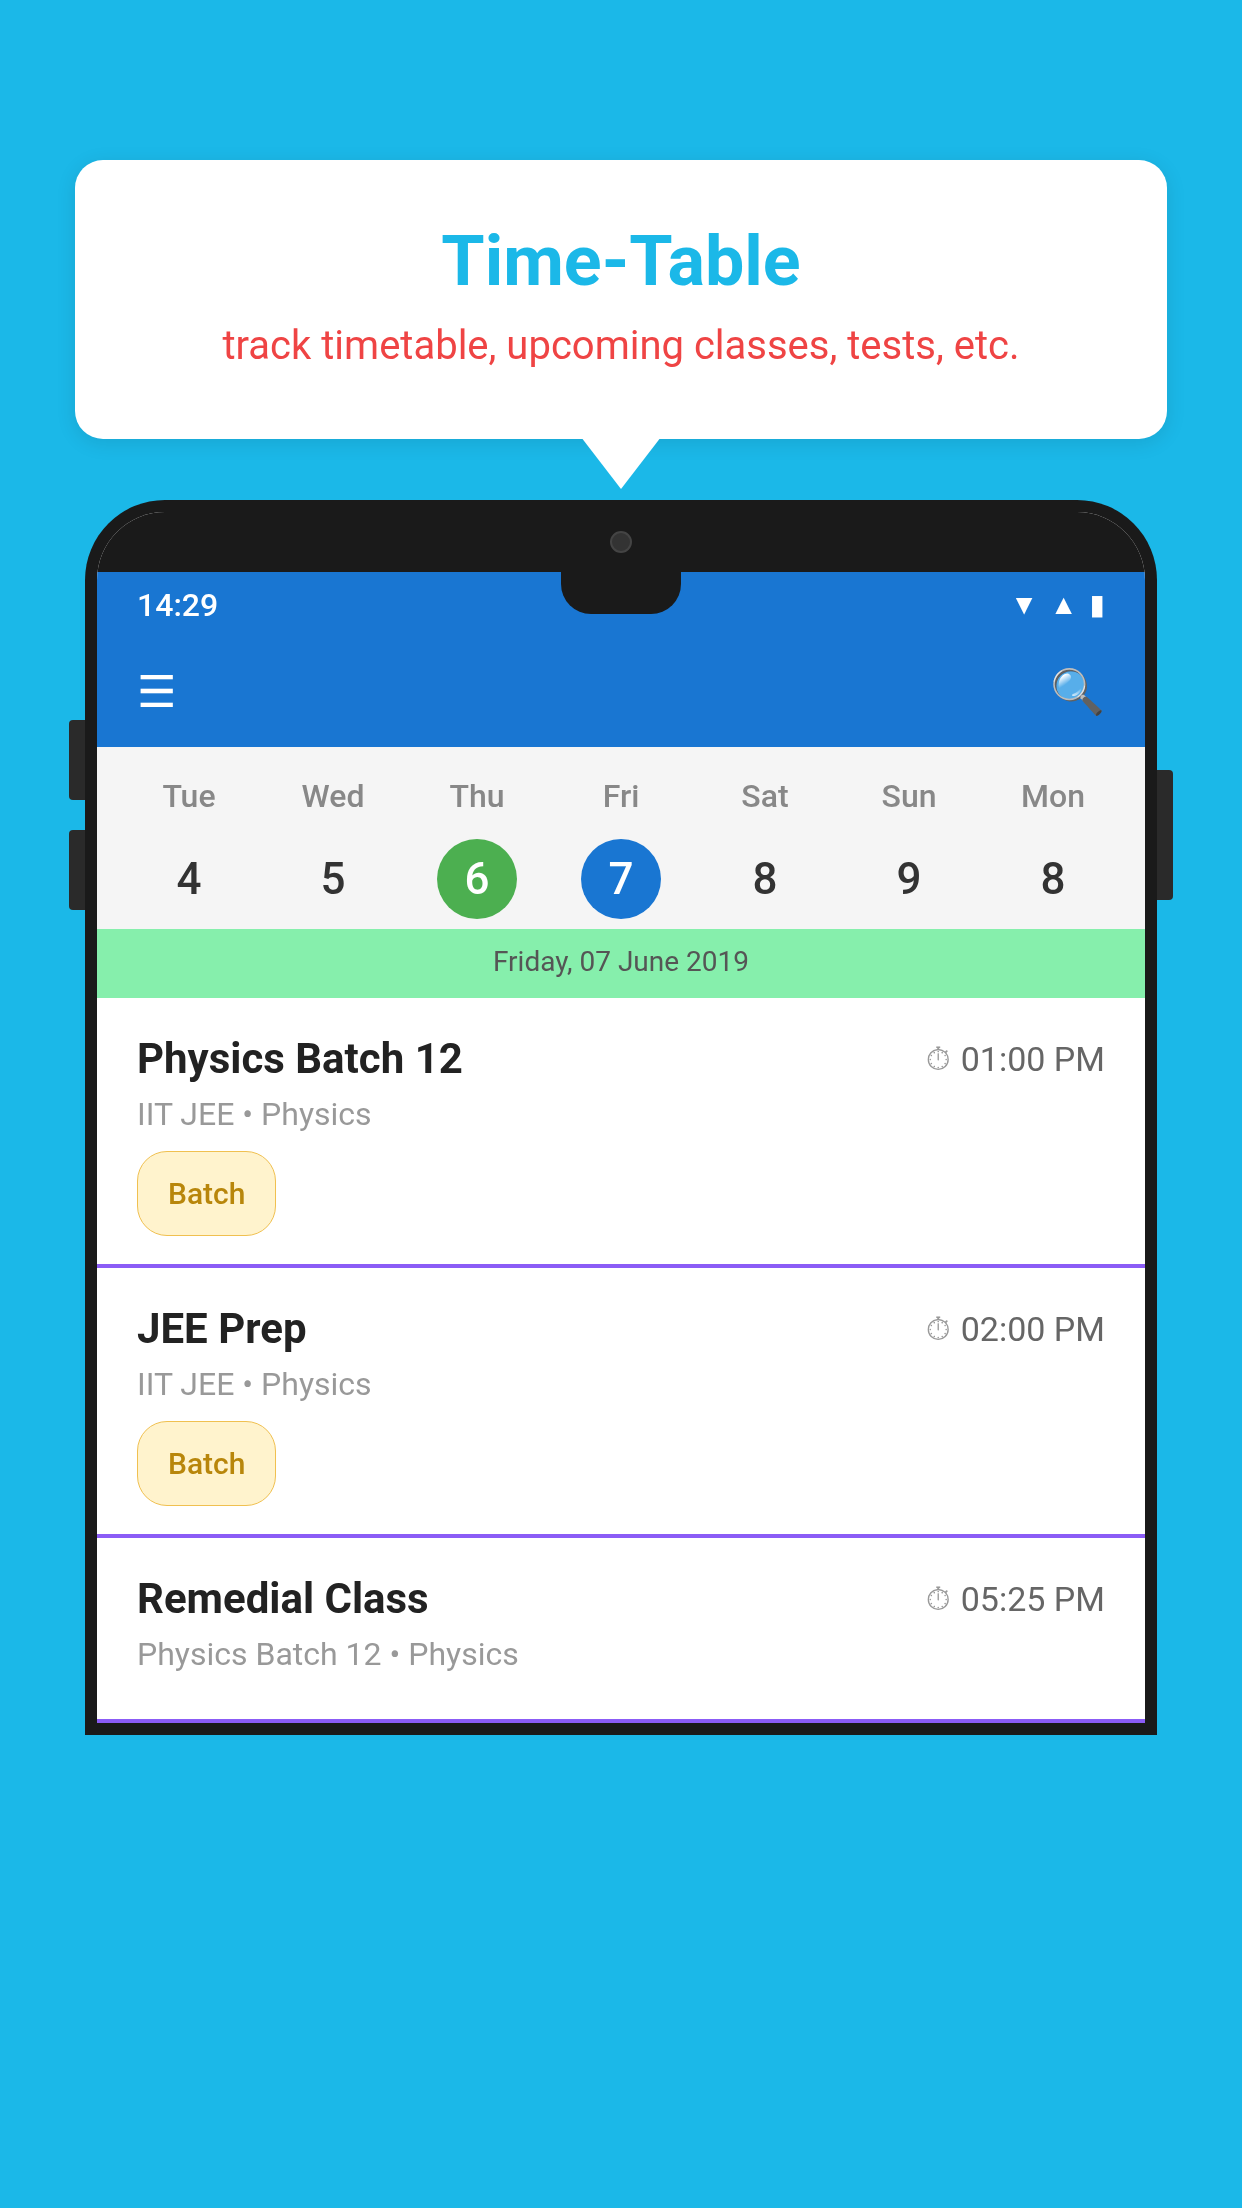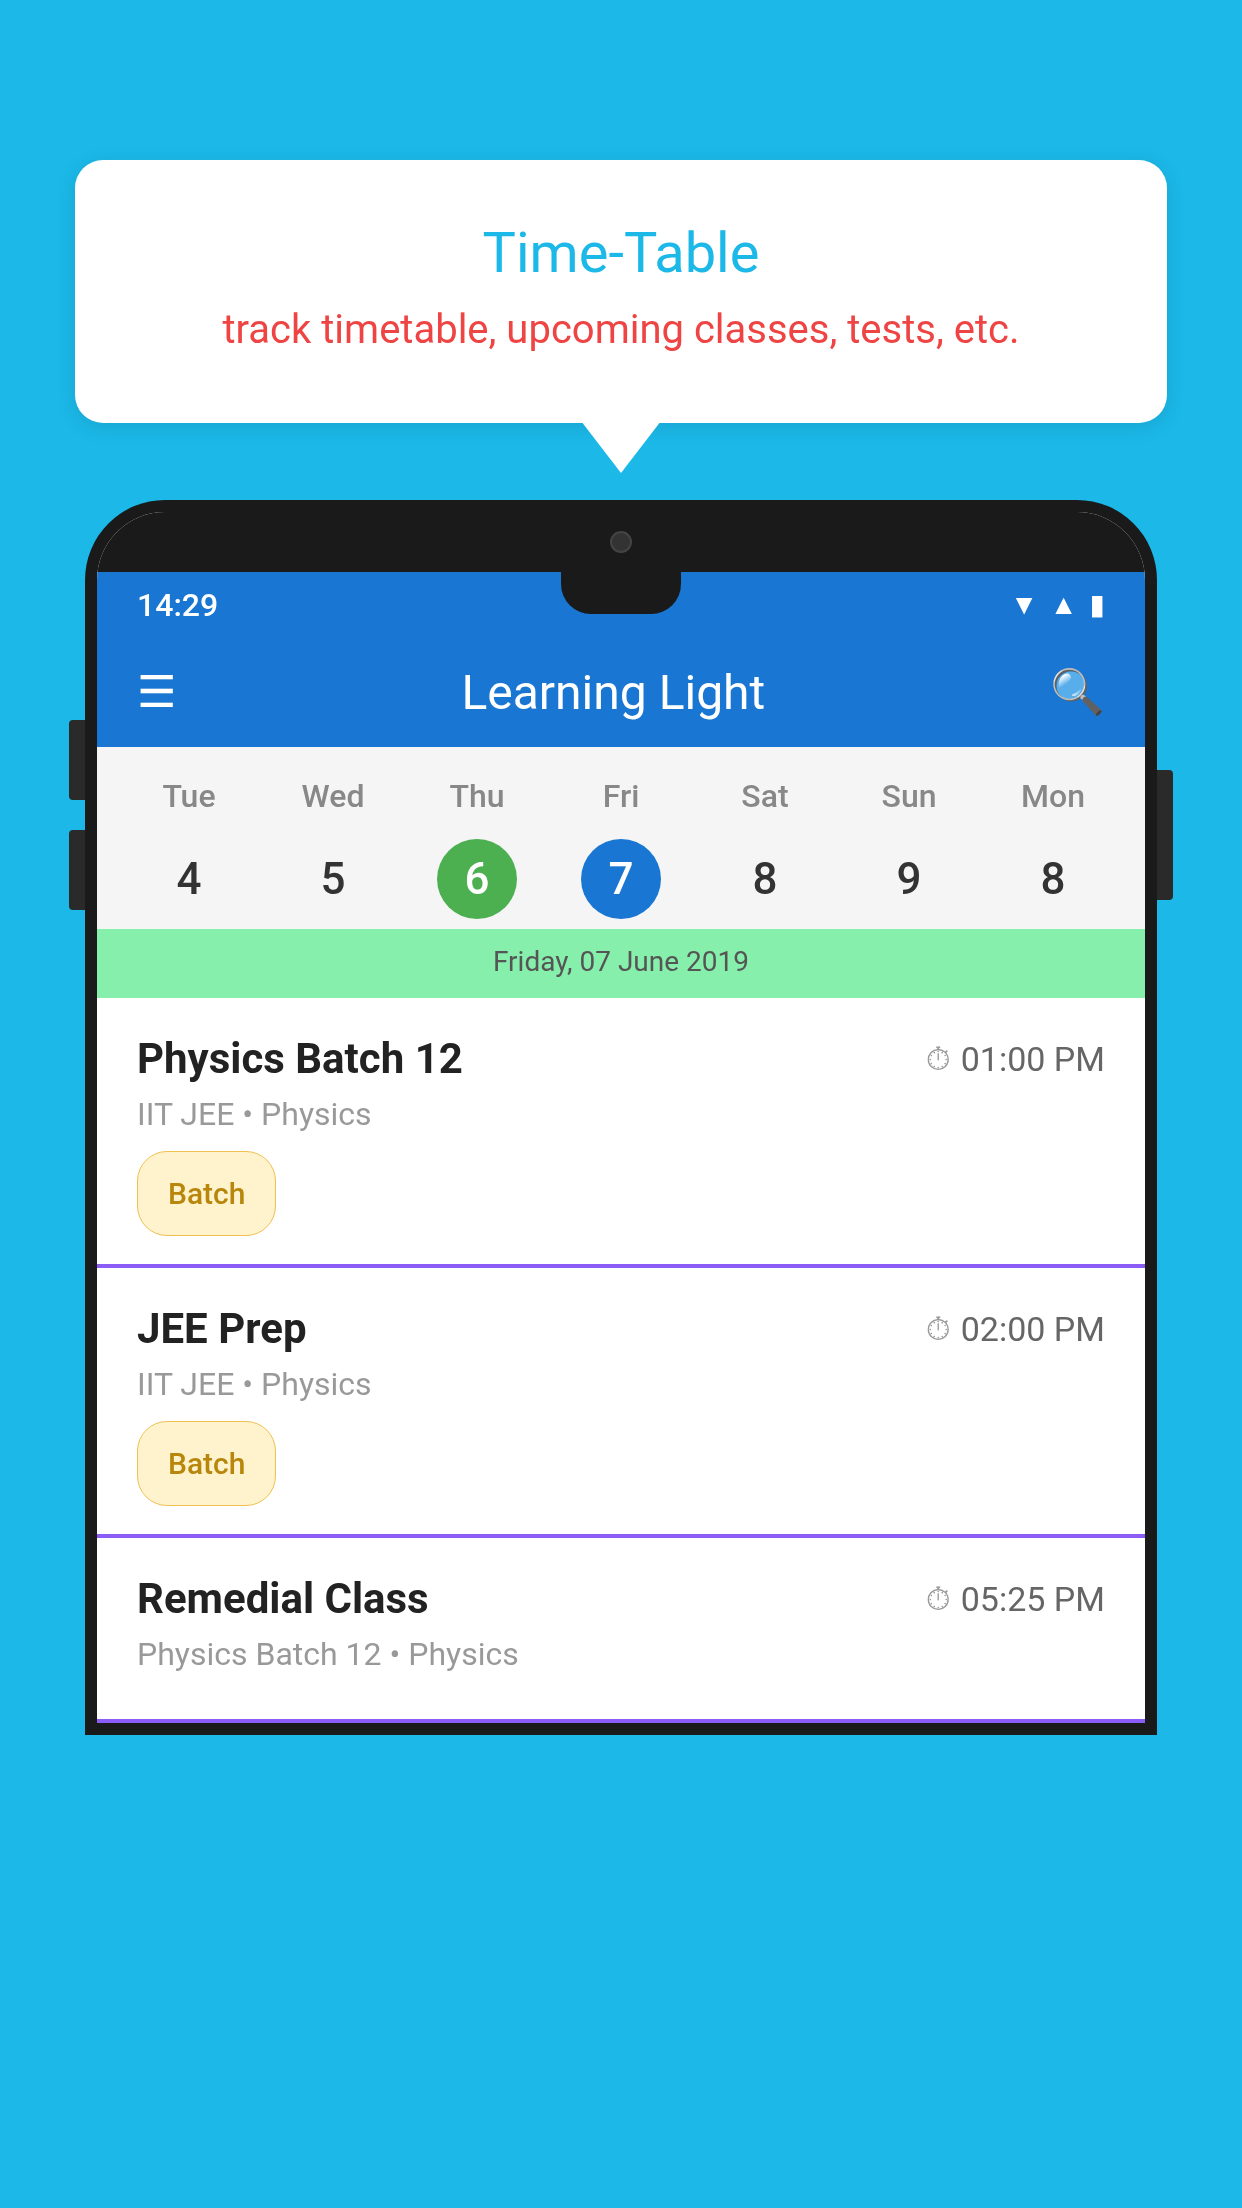--- a/index.html
+++ b/index.html
@@ -41,22 +41,22 @@
       left: 50%;
       transform: translateX(-50%);
       width: 0;
       height: 0;
       border-left: 40px solid transparent;
       border-right: 40px solid transparent;
       border-top: 52px solid white;
     }
 
     .bubble-title {
-      font-size: 56px;
-      font-weight: 400;
+      font-size: 70px;
+      font-weight: 700;
       color: #1BB8E8;
       margin-bottom: 20px;
     }
 
     .bubble-subtitle {
       font-size: 40px;
       color: #ef4444;
       font-weight: 400;
     }
 
@@ -335,21 +335,20 @@
         <div class="notch"></div>
         <div class="status-icons">
           <span class="wifi-icon">▼</span>
           <span class="signal-icon">▲</span>
           <span class="battery-icon">▮</span>
         </div>
       </div>
 
       <div class="app-bar">
         <span class="menu-icon">☰</span>
-        <span class="app-bar-title">Learning Light</span>
         <span class="search-icon-btn">🔍</span>
       </div>
 
       <div class="calendar-header">
         <div class="week-days" id="week-days-container">
 
         <div class="day-col">
               <div class="day-name">Tue</div>
               <div class="day-number">4</div>
             </div>

